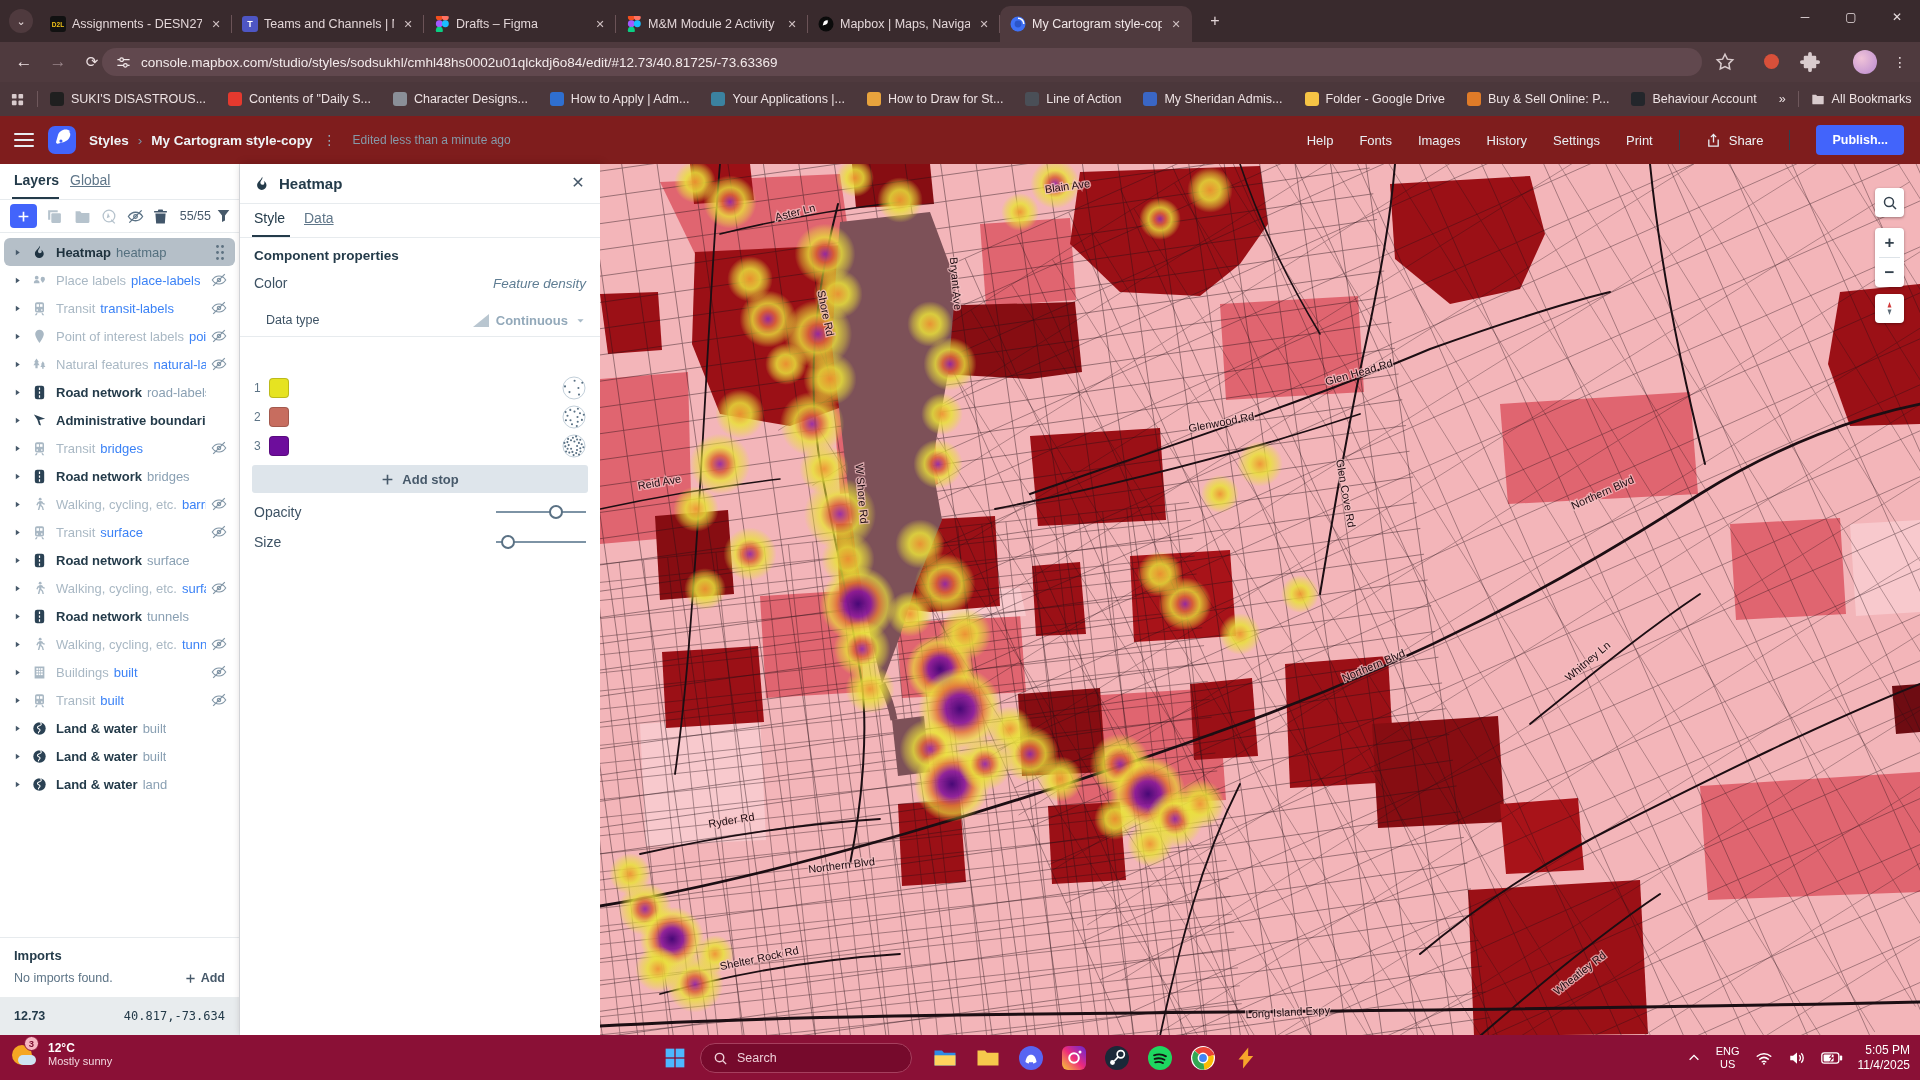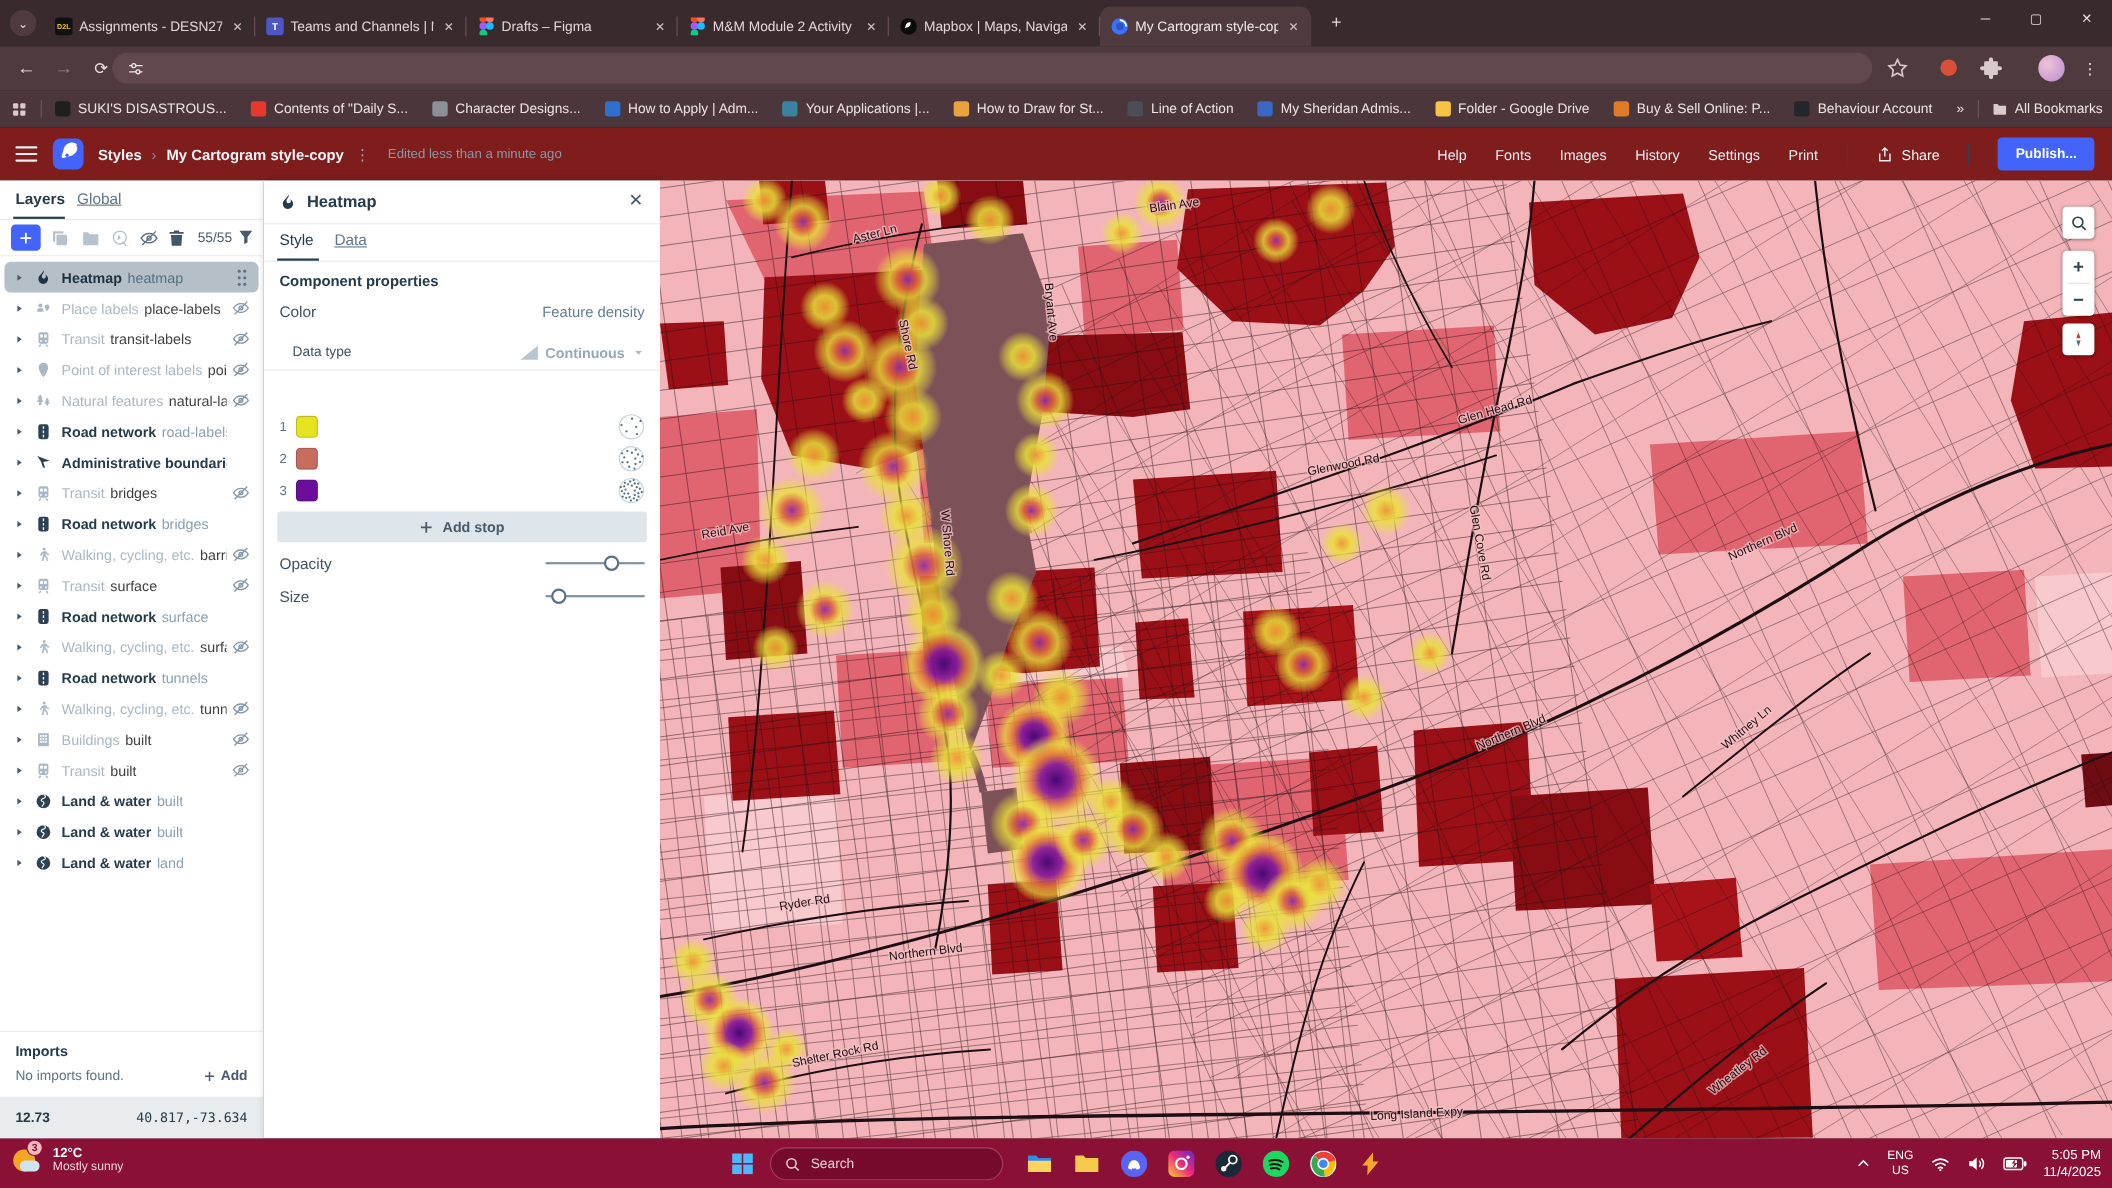--- a/index.html
+++ b/index.html
@@ -68,42 +68,42 @@
   #lp-divider{position:absolute;left:0;top:68px;width:100%;height:1px;background:#e7ebee;}
   #layerlist{position:absolute;left:0;top:74px;width:100%;}
   .lrow{position:relative;height:28px;display:flex;align-items:center;padding-left:13px;font-size:13px;}
   .lrow .arr{width:9px;height:9px;color:#47596a;margin-right:10px;flex:none;}
   .lrow .lico{width:15px;height:15px;margin-right:9px;flex:none;}
   .lrow .nm{white-space:nowrap;overflow:hidden;max-width:150px;}
   .lrow .nm b{font-weight:bold;}
   .lrow .lid{margin-left:5px;}
   .lrow.sel{background:#b5bfc8;border-radius:6px;margin:0 4px;padding-left:9px;}
   .lrow .eyeoff{position:absolute;right:12px;top:6px;width:16px;height:16px;color:#8296a6;}
-  .hiddenrow .nm{color:#a9b8c4;} .hiddenrow .lid{color:#404040;}
+  .hiddenrow .nm{color:#a9b8c4;} .hiddenrow .lid{color:#3b82f6;}
   .visiblerow .nm{color:#243b4a;} .visiblerow .lid{color:#8aa0b3;}
   .sel .nm{color:#1e313d;} .sel .lid{color:#55707f;}
   #imports{position:absolute;left:0;bottom:38px;width:100%;border-top:1px solid #e7ebee;background:#fff;}
   #imports .ttl{font-weight:bold;font-size:13px;color:#243b4a;padding:10px 14px 2px;}
   #imports .row{display:flex;align-items:center;justify-content:space-between;padding:6px 14px 12px;font-size:12.5px;color:#5d7486;}
   #imports .addbtn{display:flex;align-items:center;gap:5px;color:#47596a;font-weight:bold;}
   #lp-footer{position:absolute;left:0;bottom:0;width:100%;height:38px;background:#e8ecee;display:flex;align-items:center;justify-content:space-between;padding:0 14px;}
   #lp-footer .z{font-weight:bold;font-size:12.5px;color:#243b4a;}
   #lp-footer .c{font-family:"DejaVu Sans Mono",monospace;font-size:12px;color:#243b4a;}
 
   #hm-panel{position:absolute;left:240px;top:0;width:360px;height:871px;background:#fff;box-shadow:2px 0 8px rgba(40,10,15,.28);}
   #hm-head{position:absolute;left:0;top:0;width:100%;height:40px;border-bottom:1px solid #e7ebee;display:flex;align-items:center;padding:0 14px;gap:9px;}
   #hm-head .t{font-size:15px;font-weight:bold;color:#243b4a;}
   #hm-close{margin-left:auto;width:16px;height:16px;color:#47596a;font-size:16px;line-height:14px;text-align:center;}
   .hm-flame{width:16px;height:16px;color:#243b4a;}
   #hm-tabs{position:absolute;left:0;top:40px;width:100%;height:34px;border-bottom:1px solid #e7ebee;}
   #hm-section{position:absolute;left:14px;top:84px;font-size:13.5px;font-weight:bold;color:#243b4a;}
   .hm-row{position:absolute;left:0;width:100%;padding:0 14px;display:flex;align-items:center;}
   .hm-lbl{font-size:14px;color:#3d5264;}
   .hm-lbl-sm{font-size:12.5px;color:#3d5264;}
-  #hm-colorval{margin-left:auto;font-size:13.5px;color:#5f7d93;}
+  #hm-colorval{margin-left:auto;font-style:italic;font-size:13.5px;color:#5f7d93;}
   #hm-dtval{margin-left:auto;display:flex;align-items:center;gap:7px;color:#93a9ba;font-weight:bold;font-size:13px;}
   .tri{width:0;height:0;border-left:16px solid transparent;border-bottom:13px solid #b9c6d0;}
   .caret{width:11px;height:11px;color:#7d93a5;}
   #hm-div1{position:absolute;left:0;top:172px;width:100%;height:1px;background:#e7ebee;}
   #palette-bar{width:72px;height:16px;border-radius:2px;border:1px solid #c9d3db;}
   .undo{width:15px;height:15px;color:#47596a;}
   .stopnum{width:14px;font-size:12px;color:#5d7486;}
   .swatch{width:20px;height:20px;border-radius:4px;border:1px solid rgba(0,0,0,.18);margin-left:1px;}
   .dotcirc{margin-left:auto;width:24px;height:24px;}
   #addstop{position:absolute;left:12px;top:301px;width:336px;height:28px;background:#dee5eb;border-radius:3px;display:flex;align-items:center;justify-content:center;gap:8px;color:#47596a;font-weight:bold;font-size:13px;}
@@ -214,20 +214,21 @@
   <div class="navbtn" style="left:46px;color:#99858a">→</div>
   <div class="navbtn" style="left:80px;font-size:15px">⟳</div>
   <div id="urlpill">
     <span class="i" style="width:15px;height:15px">
         <svg viewBox="0 0 16 16" fill="none" stroke="currentColor" stroke-width="1.3">
           <path d="M1.5 5h13M1.5 11h13"></path>
           <circle cx="6" cy="5" r="1.9" fill="#61484e"></circle>
           <circle cx="10" cy="11" r="1.9" fill="#61484e"></circle>
         </svg>
       </span>
+    <span>console.mapbox.com/studio/styles/sodsukhl/cmhl48hs0002u01qlckdj6o84/edit/#12.73/40.81725/-73.63369</span>
   </div>
   <div class="tbicon" style="left:1715px"><svg viewBox="0 0 16 16" fill="none" stroke="currentColor" stroke-width="1.2">
         <path d="M8 1.8l1.9 3.9 4.3.6-3.1 3 .7 4.3L8 11.6l-3.8 2 .7-4.3-3.1-3 4.3-.6z"></path>
       </svg></div>
   <div id="extdot"></div>
   <div class="tbicon" style="left:1800px"><svg viewBox="0 0 16 16" fill="currentColor">
         <path d="M6.5 1.5a1.5 1.5 0 0 1 3 0V3H12a1 1 0 0 1 1 1v2.5h1.5a1.5 1.5 0 0 1 0 3H13V12a1 1 0 0 1-1 1H9.5v1.5a1.5 1.5 0 0 1-3 0V13H4a1 1 0 0 1-1-1V9.5H1.5a1.5 1.5 0 0 1 0-3H3V4a1 1 0 0 1 1-1h2.5z"></path>
       </svg></div>
   <div id="avatar"></div>
   <div class="navbtn" style="left:1888px;font-size:14px">⋮</div>

